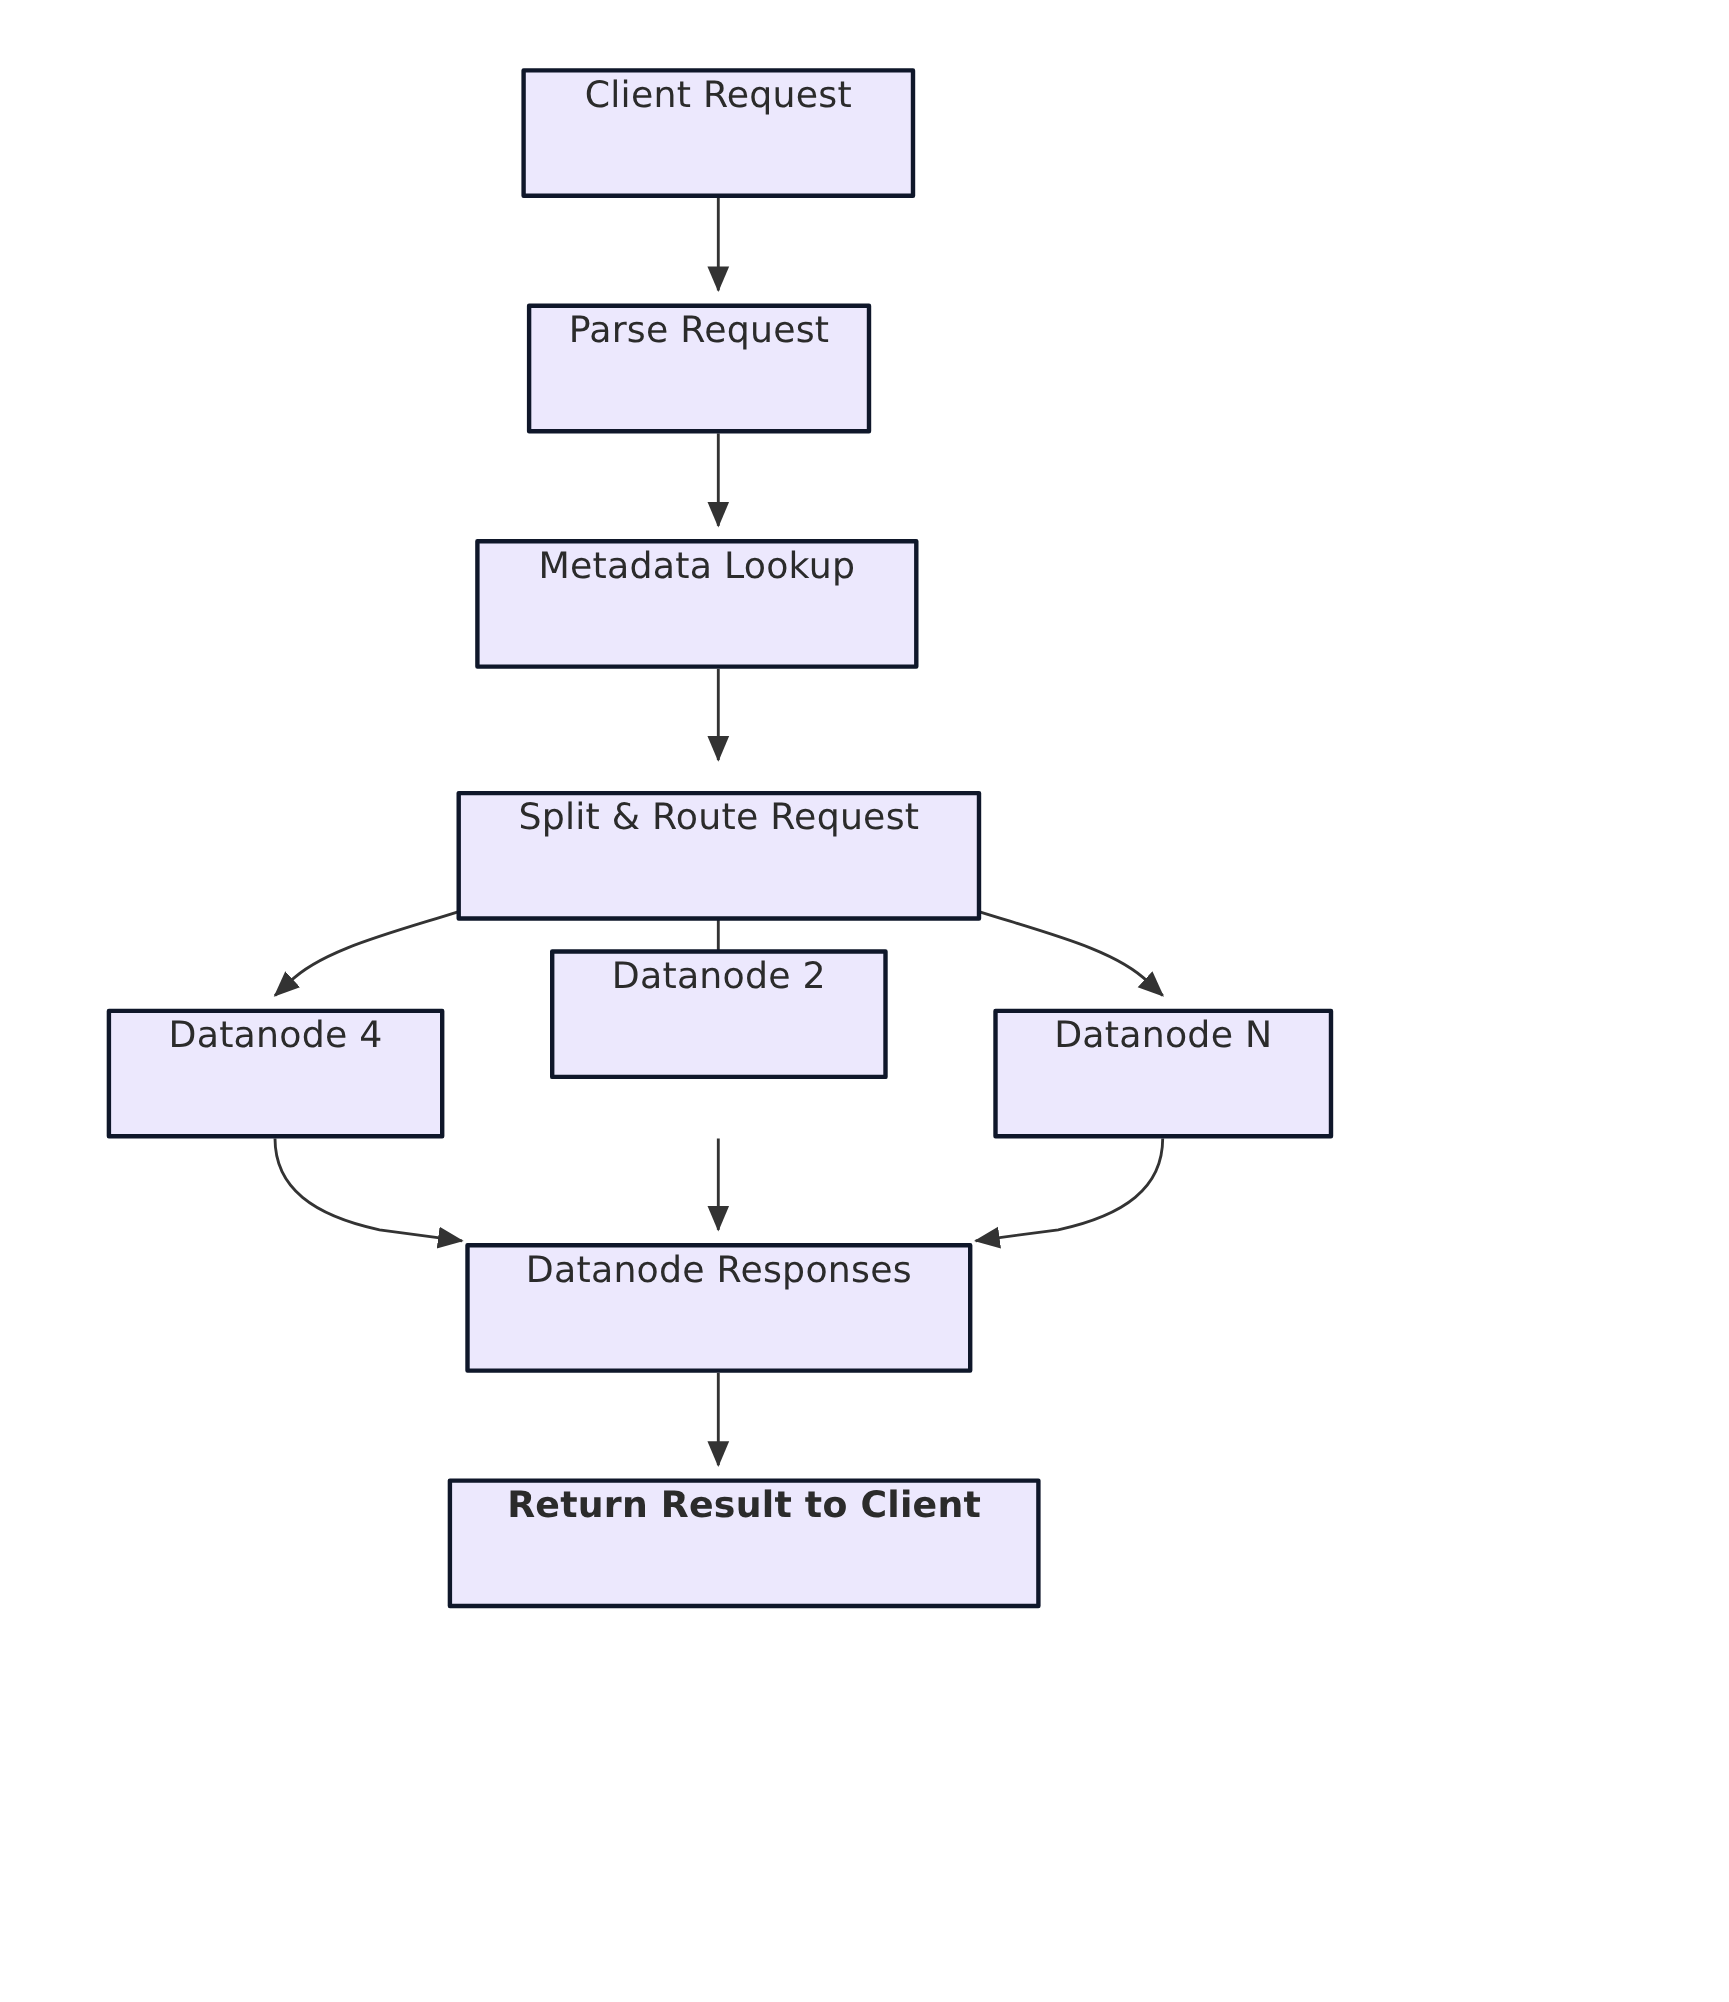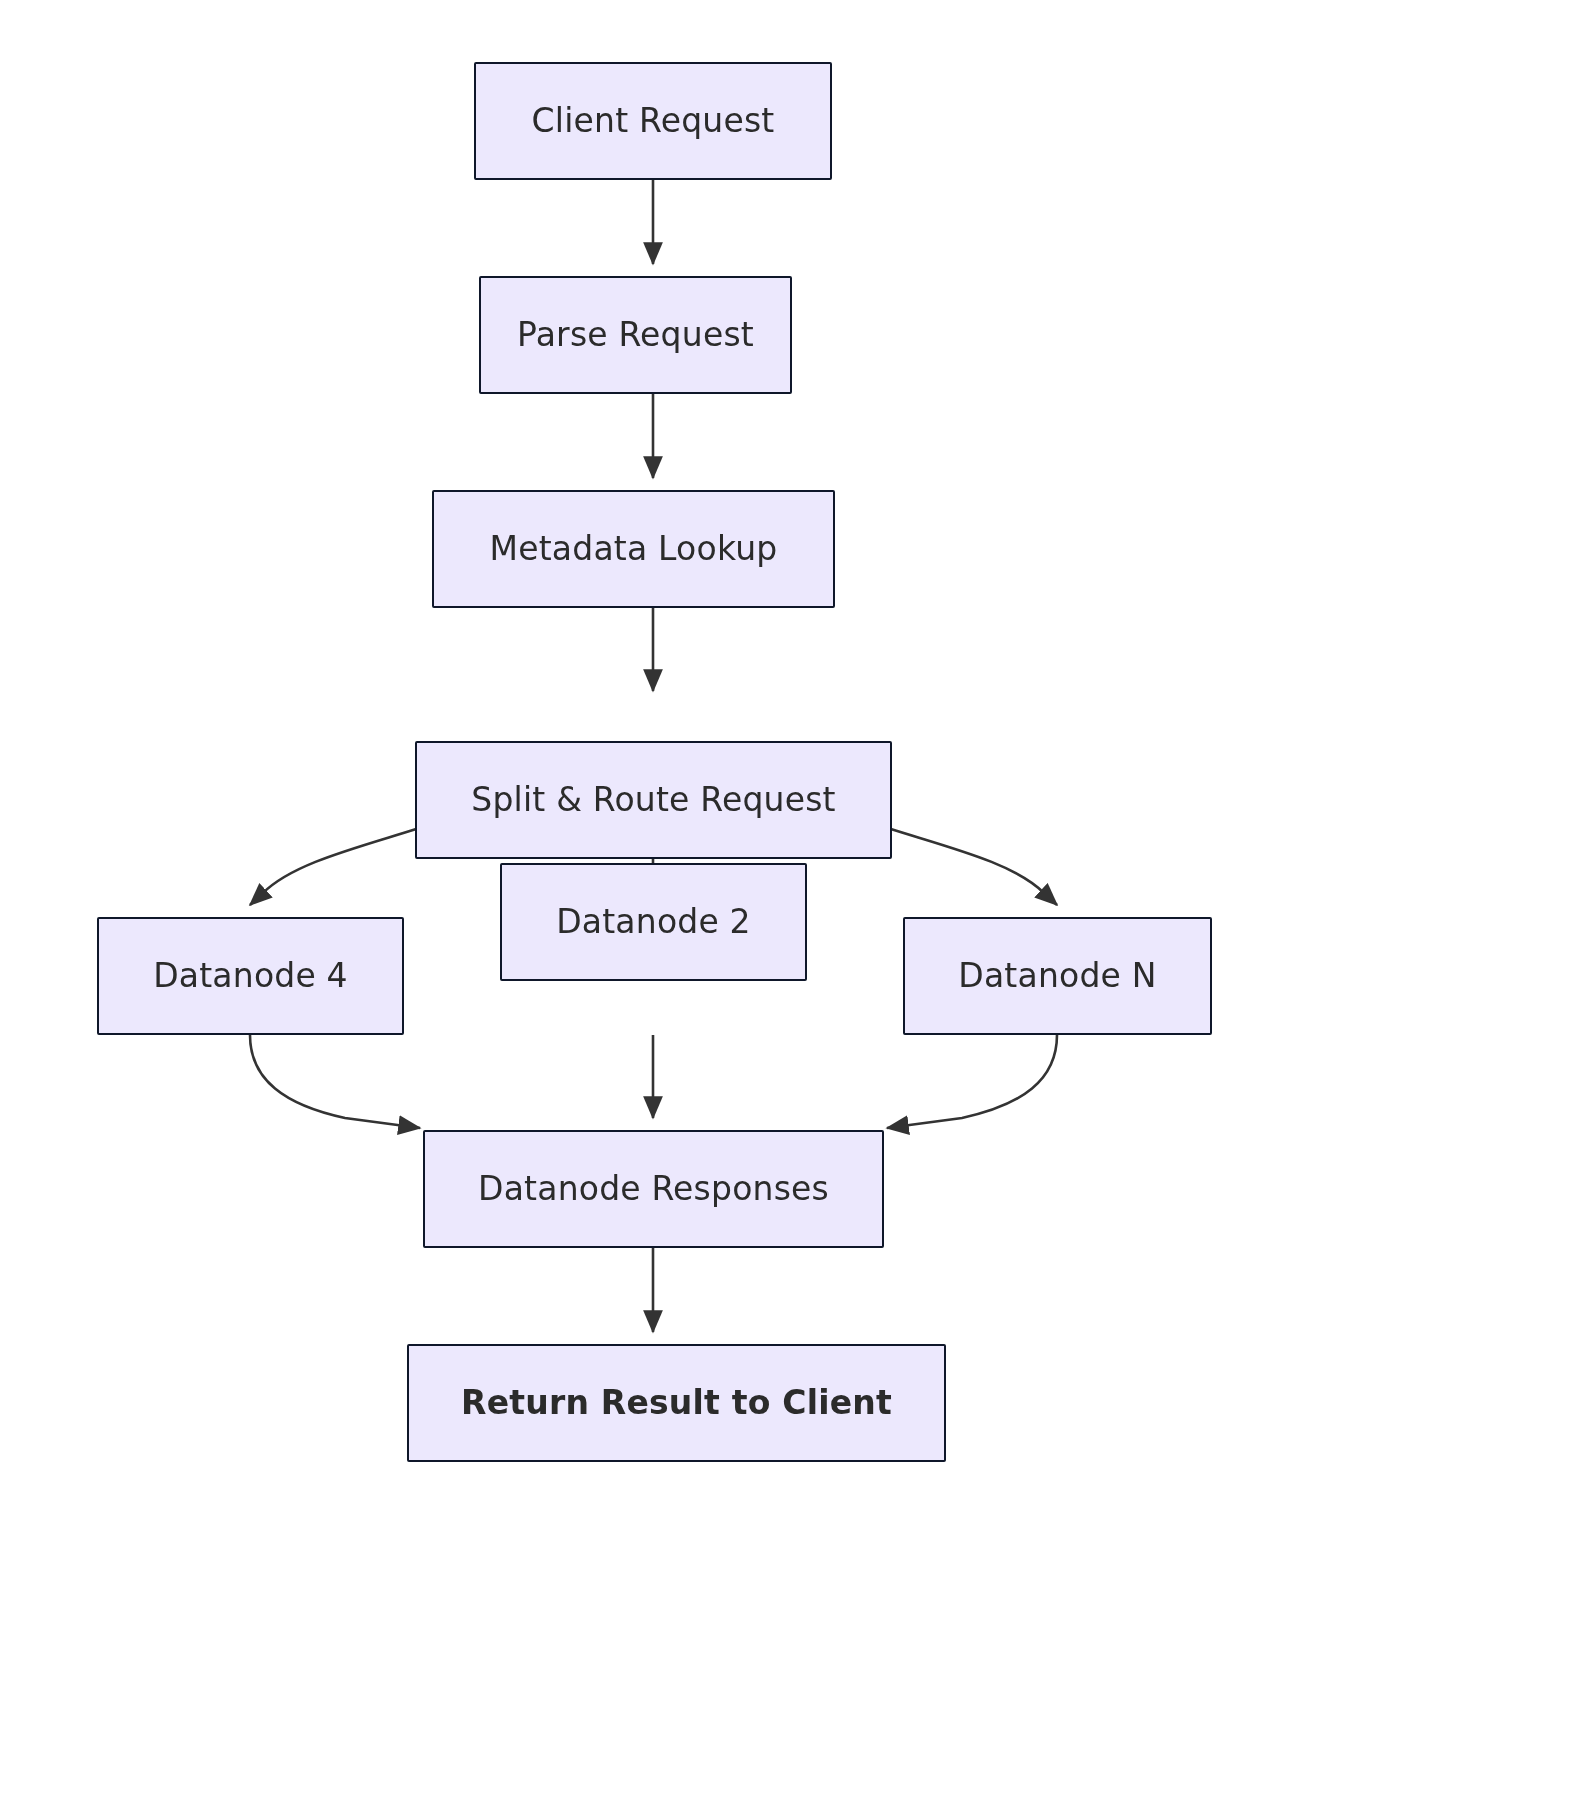--- a/index.html
+++ b/index.html
@@ -23,24 +23,23 @@
     left: 0;
     top: 0;
     width: 1572px;
     height: 1820px;
     pointer-events: none;
   }
   .node {
     position: absolute;
     box-sizing: border-box;
     background: #ece8fd;
-    border: 2px solid #0f172a;
+    border: 4px solid #0f172a;
     border-radius: 2px;
     display: flex;
-    align-items: center;
     justify-content: center;
     color: #2b2b2b;
     font-size: 33px;
     line-height: 1.2;
     letter-spacing: 0.2px;
     font-weight: 400;
     text-align: center;
     white-space: nowrap;
     z-index: 2;
   }
@@ -87,21 +86,21 @@
   </div>
 
   <div class="node" style="left:479px; top:276px; width:313px; height:118px;">
     <span class="node-label">Parse Request</span>
   </div>
 
   <div class="node" style="left:432px; top:490px; width:403px; height:118px;">
     <span class="node-label">Metadata Lookup</span>
   </div>
 
-  <div class="node" style="left:415px; top:741px; width:477px; height:118px;">
+  <div class="node" style="left:415px; top:719px; width:477px; height:118px;">
     <span class="node-label">Split &amp; Route Request</span>
   </div>
 
   <div class="node" style="left:97px; top:917px; width:307px; height:118px;">
     <span class="node-label">Datanode 4</span>
   </div>
 
   <div class="node" style="left:500px; top:863px; width:307px; height:118px;">
     <span class="node-label">Datanode 2</span>
   </div>

